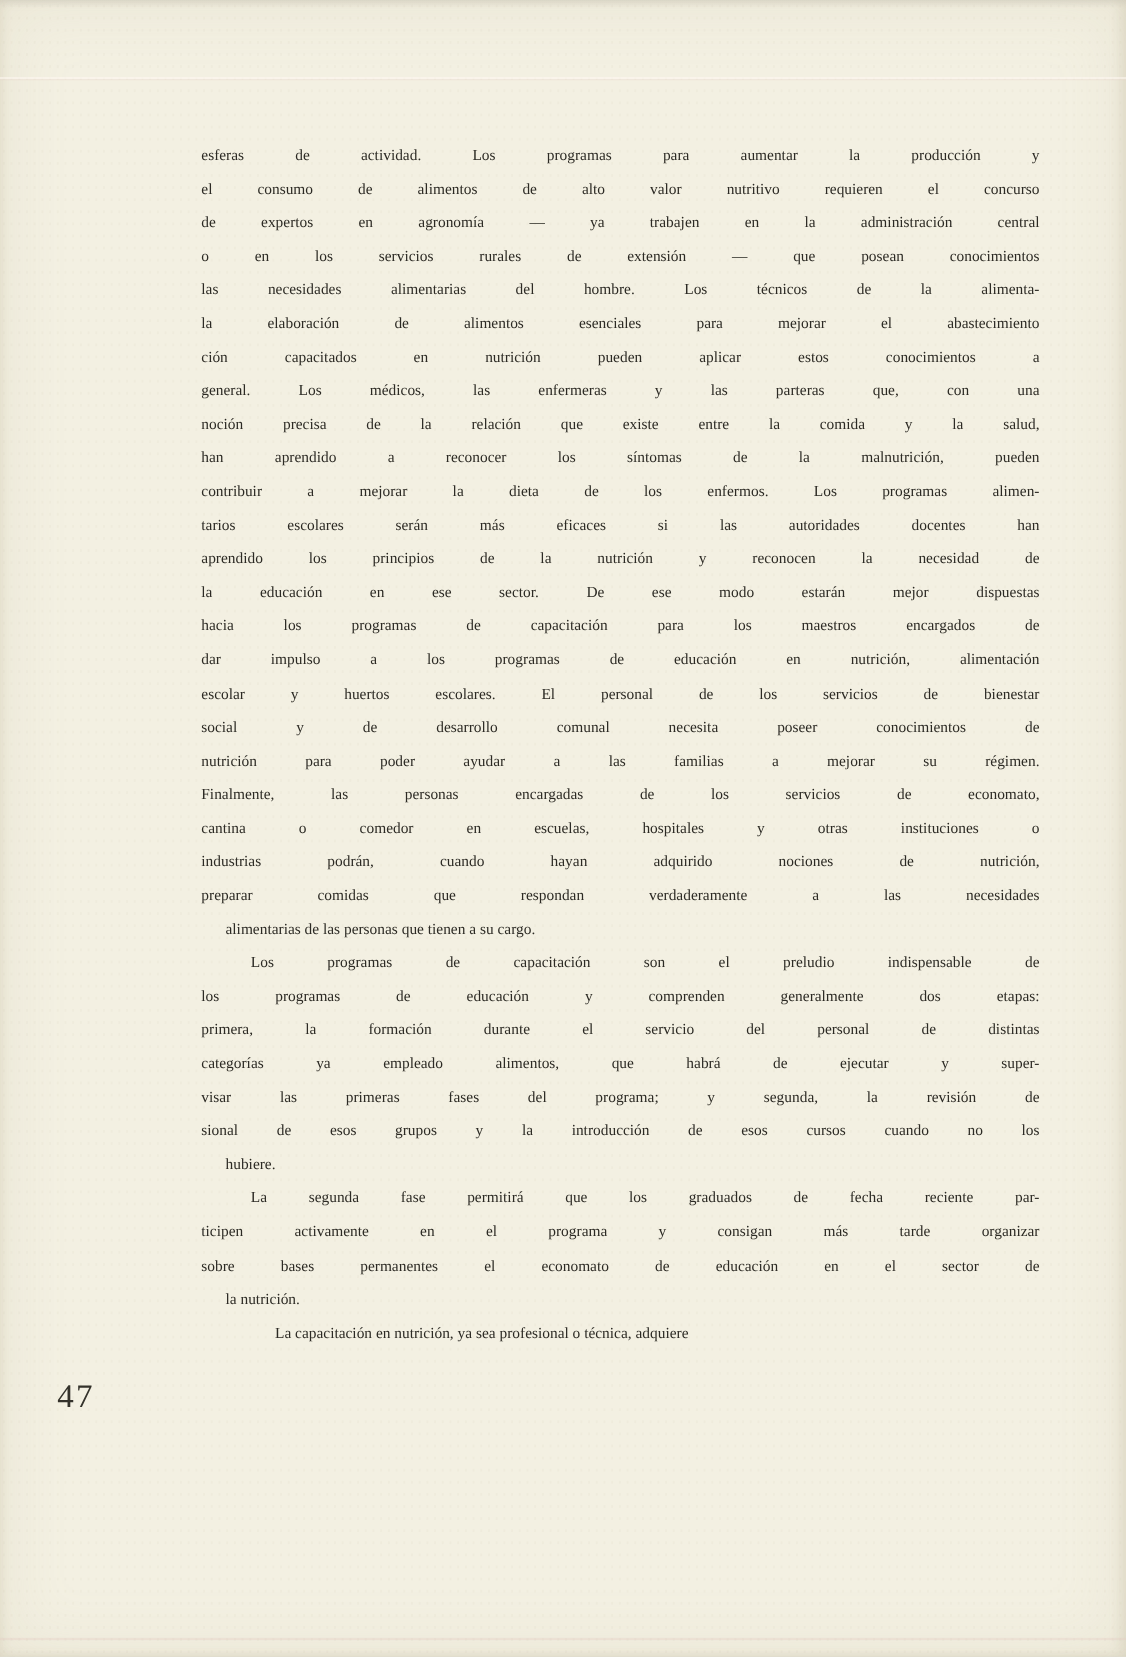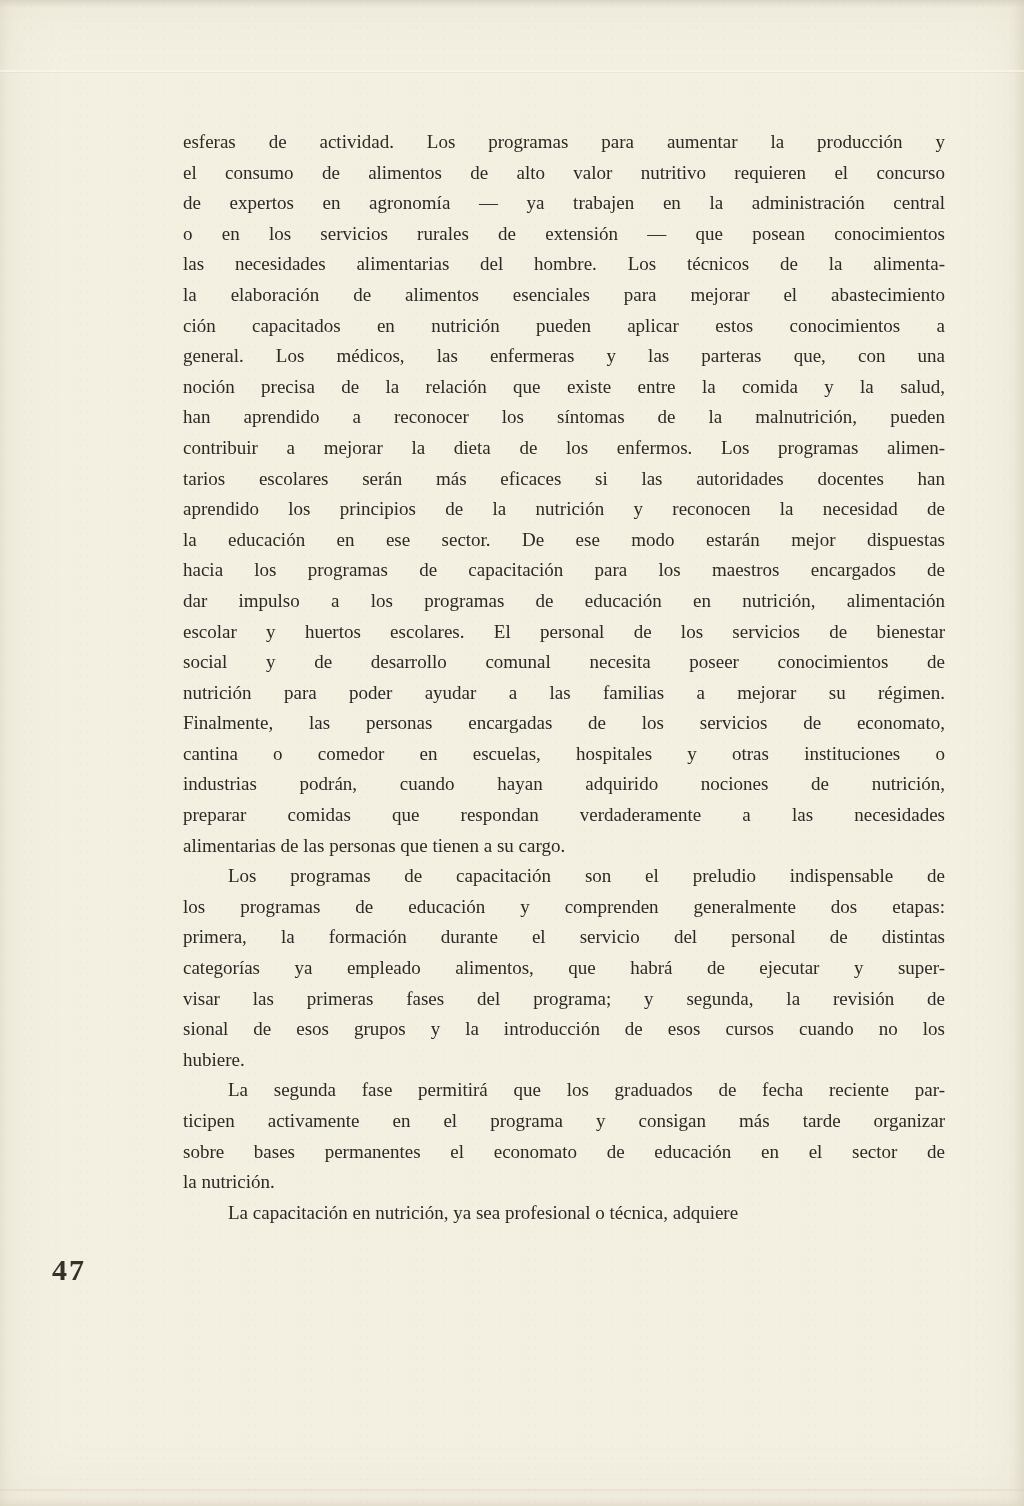--- a/index.html
+++ b/index.html
@@ -33,40 +33,41 @@
   .scan-line.top { top: 70px; background: rgba(255,248,242,0.55); box-shadow: 0 1px 0 rgba(225,205,195,0.28); }
   .scan-line.bottom { top: 1489px; background: rgba(228,200,192,0.30); }
   .text-block {
     position: absolute;
     left: 183px;
     top: 127px;
     width: 762px;
   }
   .line {
     font-family: "Liberation Serif", "DejaVu Serif", serif;
-    font-size: 19px;
+    font-size: 14px;
     line-height: 30.6px;
     color: #2c2a24;
     text-align: justify;
     text-align-last: justify;
     white-space: normal;
     text-rendering: optimizeLegibility;
   }
   .line.last {
     text-align-last: left;
+    margin-left: 22px;
   }
   .line.indent {
     text-indent: 45px;
   }
   .page-number {
     position: absolute;
     left: 52px;
     top: 1254px;
     font-family: "Liberation Serif", "DejaVu Serif", serif;
-    font-weight: 700;
+    font-weight: 400;
     font-size: 30px;
     line-height: 31px;
     letter-spacing: 2px;
     color: #34322b;
   }
 </style>
 </head>
 <body>
 
 <div class="paper">

